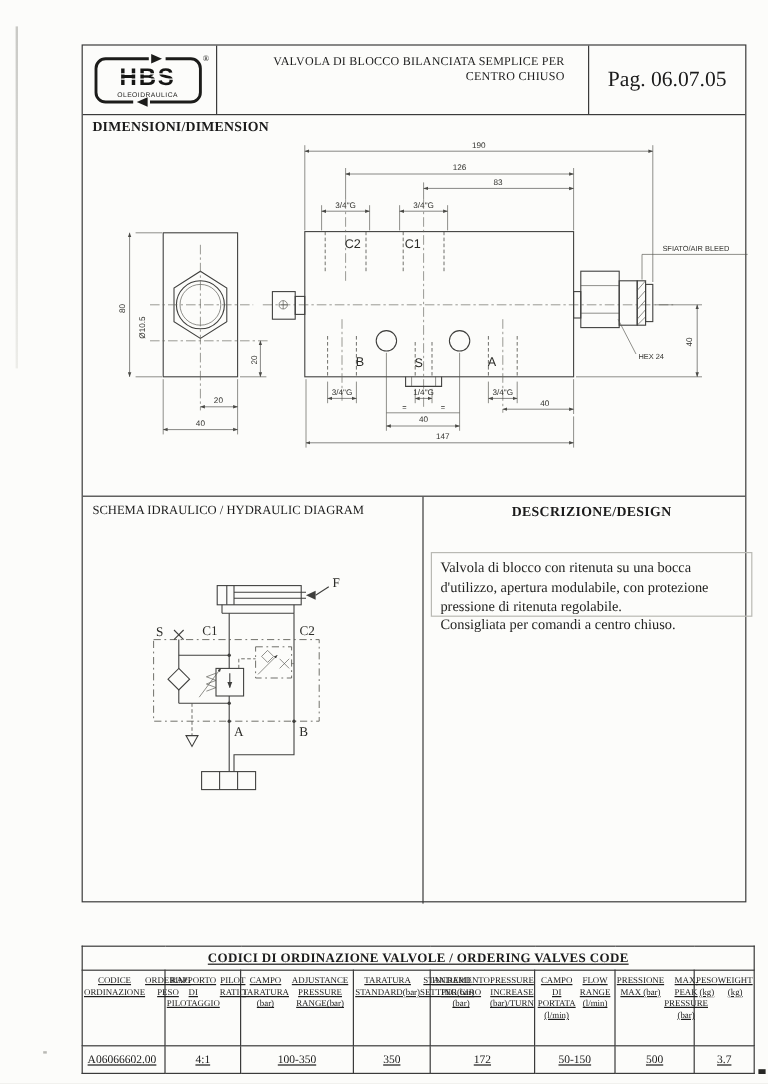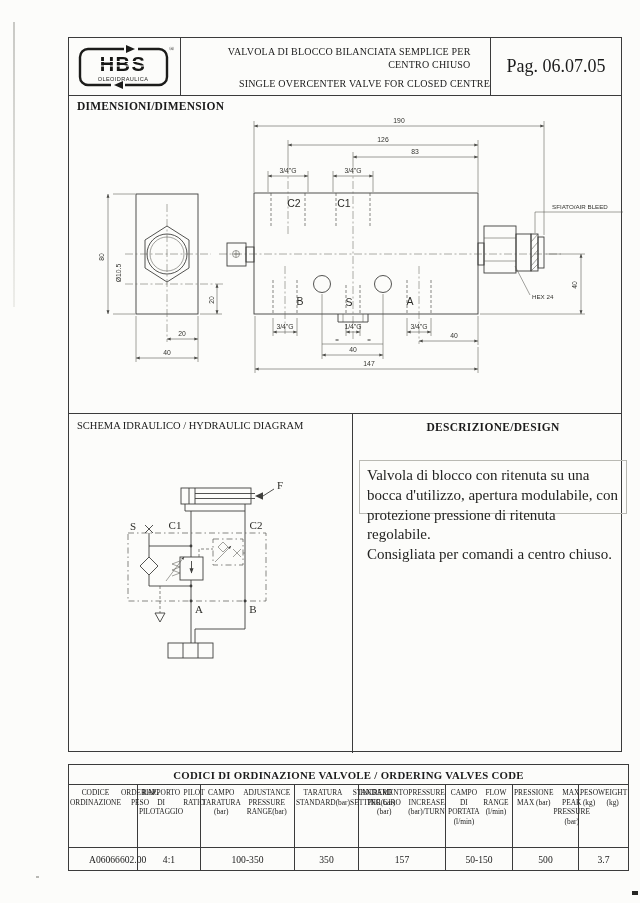--- a/index.html
+++ b/index.html
@@ -31,34 +31,34 @@
   .sec-heading{position:absolute;left:8px;top:4px;font-weight:bold;font-size:11.5px;letter-spacing:.2px;}
   .dim-svg{position:absolute;left:0;top:0;}
 
   .mid{position:absolute;top:376px;left:0;right:0;height:339px;display:flex;}
   .schema-col{width:284px;border-right:1.5px solid #3b3b3b;position:relative;box-sizing:border-box;}
   .schema-heading{position:absolute;left:8px;top:6px;font-weight:normal;font-size:10.5px;}
   .desc-col{flex:1;position:relative;}
   .desc-heading{position:absolute;left:12px;right:0;top:7px;text-align:center;
                 font-weight:bold;font-size:11.5px;letter-spacing:.3px;}
   .desc-box{position:absolute;left:6px;width:252px;border:1px solid #b9b9b3;
-            font-size:15px;line-height:1.32;padding:5px 7px;white-space:pre-line;color:#242422;}
+            font-size:12px;line-height:1.32;padding:5px 7px;white-space:pre-line;color:#242422;}
   .desc-it{top:46px;height:42px;}
   .desc-en{top:108px;height:54px;}
 
   
-  .table-wrap{position:absolute;left:68px;top:764px;width:560px;}
+  .table-wrap{position:absolute;left:68px;top:788px;width:560px;text-decoration:underline;}
   table.order{border-collapse:collapse;width:560px;table-layout:fixed;
               font-family:"Liberation Serif",serif;color:#1b1b1b;}
   table.order td,table.order th{border:1.2px solid #3b3b3b;padding:0;}
   .t-title{height:19px;text-align:center;font-weight:bold;font-size:10.8px;letter-spacing:.3px;}
   .hcell{display:flex;flex-direction:row;height:56px;
          padding:3px 1px;font-size:7.4px;line-height:1.3;text-align:center;white-space:pre-line;}
   .dcell{height:22px;text-align:center;font-size:9.6px;}
-  .dcell.code{text-align:left;padding-left:20px;}
+  .dcell.code{text-align:left;padding-left:4px;}
 
   
   .ln{stroke:#3f3f3d;stroke-width:.9;fill:none;}
   .thin{stroke:#55554f;stroke-width:.55;fill:none;}
   .dash{stroke:#55554f;stroke-width:.7;fill:none;stroke-dasharray:3 2;}
   .cl{stroke:#66665f;stroke-width:.55;fill:none;stroke-dasharray:8 2.5 2 2.5;}
   .dim{stroke:#4a4a46;stroke-width:.55;fill:none;}
   .dashbox{stroke:#55554f;stroke-width:.7;fill:none;stroke-dasharray:6 3 1.5 3;}
   .dot{fill:#3f3f3d;stroke:none;}
   text.dt{font-family:"Liberation Sans",sans-serif;font-size:6.8px;fill:#33332f;}
@@ -86,21 +86,20 @@
           <polygon points="48,39 39,43 48,47" fill="#1c1c1a"></polygon>
           <text x="48" y="29" text-anchor="middle" font-family="Liberation Sans,sans-serif" font-size="20" font-weight="900" letter-spacing="1.5" fill="#161614">HBS</text>
           <line x1="26" y1="19.5" x2="70" y2="19.5" stroke="#fcfcfa" stroke-width="1.1"></line>
           <line x1="26" y1="24" x2="70" y2="24" stroke="#fcfcfa" stroke-width="1.1"></line>
           <text x="48" y="38.5" text-anchor="middle" font-family="Liberation Sans,sans-serif" font-size="5.6" letter-spacing=".4" fill="#1c1c1a">OLEOIDRAULICA</text>
           <text x="94" y="9" font-size="7" fill="#1c1c1a">®</text>
         </svg>
       </div>
       <div class="title-cell">
         <div class="title-it">VALVOLA DI BLOCCO BILANCIATA SEMPLICE  PER CENTRO CHIUSO</div>
-        <div class="title-en">SINGLE OVERCENTER VALVE FOR CLOSED CENTRE</div>
       </div>
       <div class="page-cell">Pag. 06.07.05</div>
     </div>
 
     <div class="dim-sec">
       <div class="sec-heading">DIMENSIONI/DIMENSION</div>
       <svg class="dim-svg" width="554" height="318" viewBox="0 0 554 318">
         <defs>
           <marker id="arA" viewBox="0 0 10 10" refX="9" refY="5" markerWidth="7.5" markerHeight="7.5" orient="auto-start-reverse">
             <path d="M0,1.5 L9.5,5 L0,8.5 z" fill="#4a4a46"></path>
@@ -386,21 +385,21 @@
               <div class="hcell"><span>PESO
 (kg)</span><span>WEIGHT
 (kg)</span></div>
             </td>
       </tr>
       <tr>
         <td class="dcell code">A06066602.00</td>
         <td class="dcell">4:1</td>
         <td class="dcell">100-350</td>
         <td class="dcell">350</td>
-        <td class="dcell">157</td>
+        <td class="dcell">172</td>
         <td class="dcell">50-150</td>
         <td class="dcell">500</td>
         <td class="dcell">3.7</td>
       </tr>
     </tbody>
       </table>
   </div>
 </div>
 
 </body></html>

